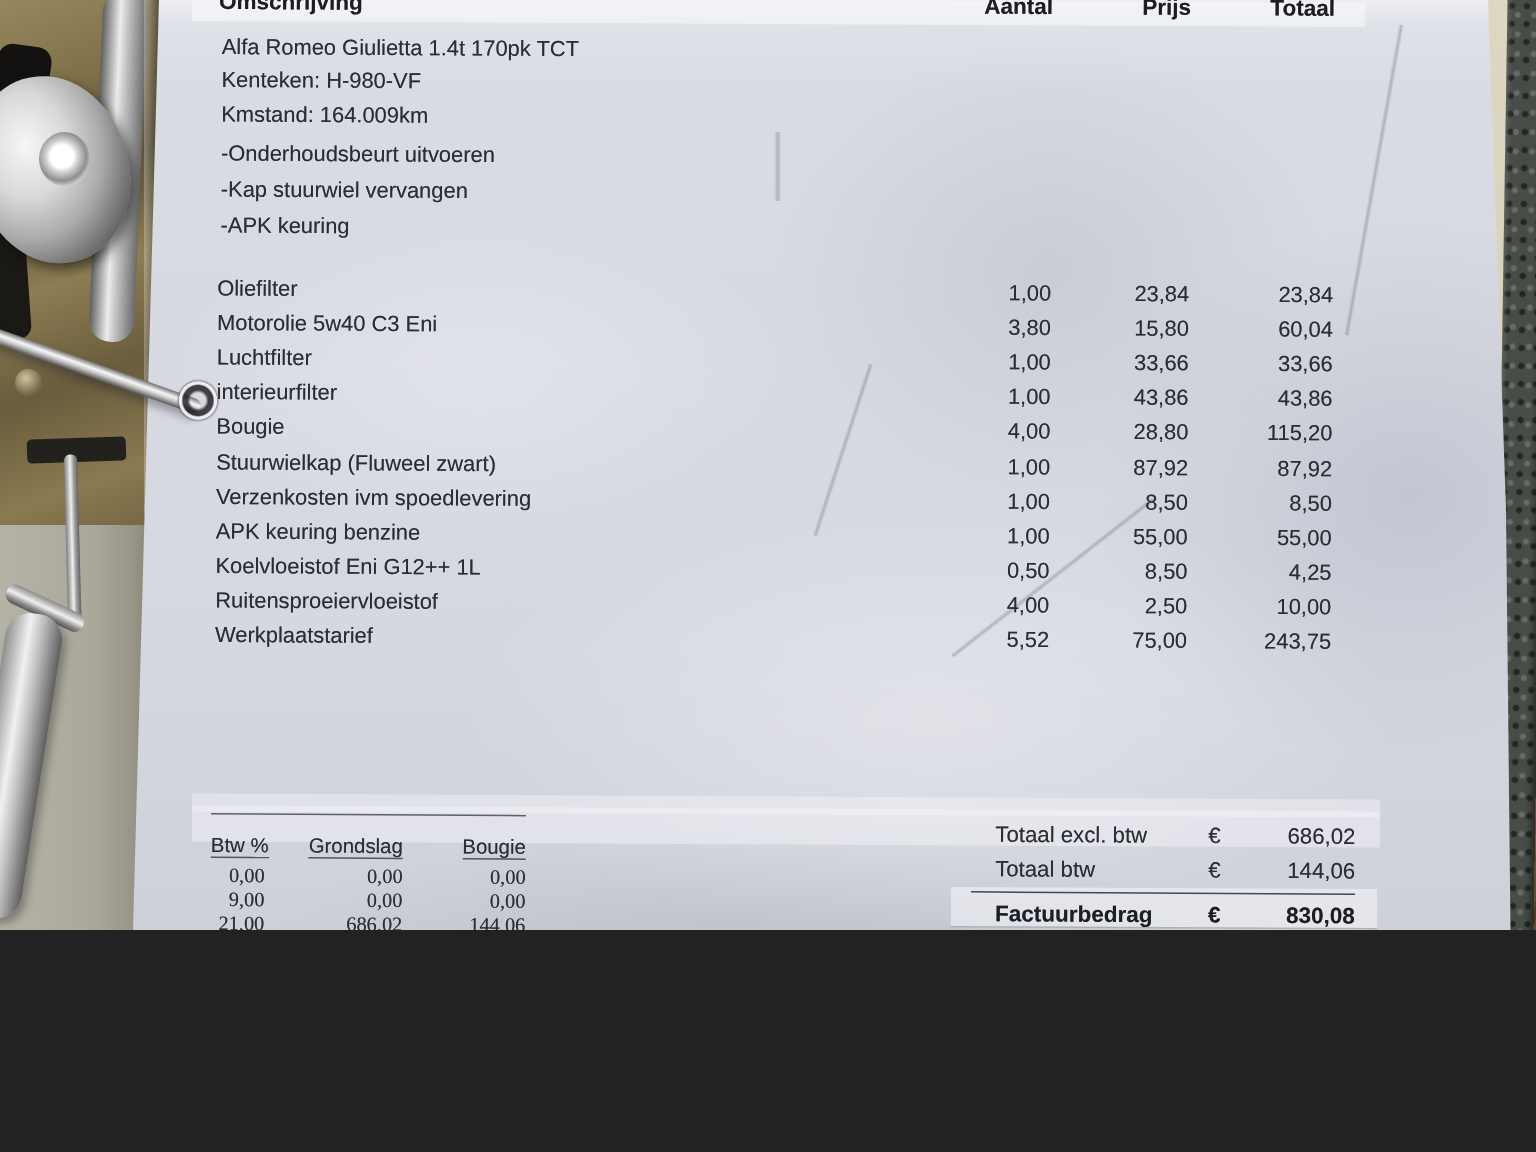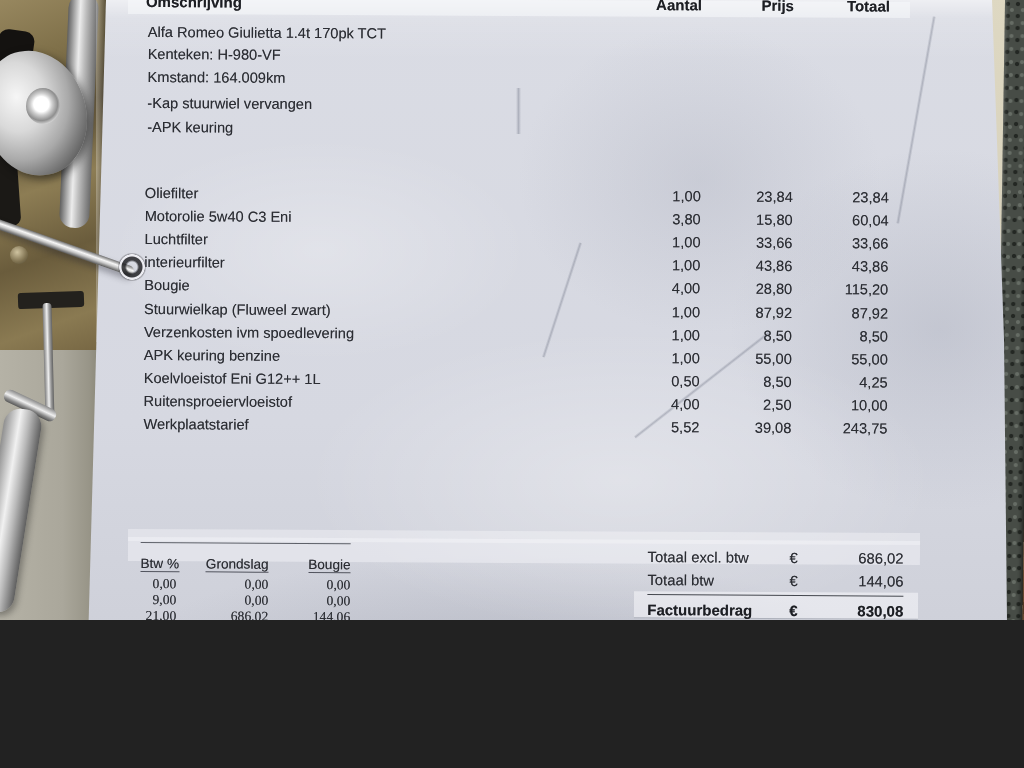--- a/index.html
+++ b/index.html
@@ -99,21 +99,21 @@
     border-top:1.2px solid rgba(50,53,62,.75);padding-top:12px;}
   .vat-hdr{display:flex;height:18px;align-items:center;}
   .vat-hdr span{border-bottom:1.2px solid rgba(50,53,62,.8);display:inline-block;line-height:15px;}
   .v1{width:42px;text-align:left;} .v2{width:86px;text-align:right;} .v3{width:82px;text-align:right;}
   .vrows{margin-top:3px;font-family:Liberation Serif, serif;}
   .vrow{display:flex;height:16.2px;align-items:center;}
   .vrow .v1{text-align:right;width:36px;}
   .vrow .v2{width:92px;}
   .totals{position:absolute;top:543px;left:505px;width:256px;font-size:14.8px;}
   .trow{display:flex;height:22.4px;align-items:center;}
-  .tl{width:142px;} .te{width:46px;} .tv{flex:1;text-align:right;}
+  .tl{width:142px;margin-left:16px;} .te{width:46px;} .tv{flex:1;text-align:right;}
   .grand{display:flex;height:24px;align-items:center;margin-top:3px;padding-top:3px;
     border-top:1.4px solid rgba(40,43,50,.85);font-weight:700;font-size:15px;color:#1c1e23;}
 </style>
 </head>
 <body>
 
 <div class="scene">
   <div class="abs cream-strip"></div>
   <div class="abs cover-strip"></div>
   <div class="abs backing"></div>
@@ -158,20 +158,21 @@
 
     <div class="vehicle">
 
     <div>Alfa Romeo Giulietta 1.4t 170pk TCT</div>
         <div>Kenteken: H-980-VF</div>
         <div>Kmstand: 164.009km</div>
       </div>
 
     <div class="jobs">
 
+    <div>-Onderhoudsbeurt uitvoeren</div>
         <div>-Kap stuurwiel vervangen</div>
         <div>-APK keuring</div>
       </div>
 
     <div class="items">
 
         <div class="row">
           <div class="cd">Oliefilter</div>
           <div class="cq">1,00</div>
           <div class="cp">23,84</div>
@@ -237,21 +238,21 @@
         <div class="row">
           <div class="cd">Ruitensproeiervloeistof</div>
           <div class="cq">4,00</div>
           <div class="cp">2,50</div>
           <div class="ct">10,00</div>
         </div>
 
         <div class="row">
           <div class="cd">Werkplaatstarief</div>
           <div class="cq">5,52</div>
-          <div class="cp">39,08</div>
+          <div class="cp">75,00</div>
           <div class="ct">243,75</div>
         </div>
       </div>
 
     <div class="vat">
       <div class="vat-hdr">
         <div class="v1"><span>Btw %</span></div>
         <div class="v2"><span>Grondslag</span></div>
         <div class="v3"><span>Bougie</span></div>
       </div>

